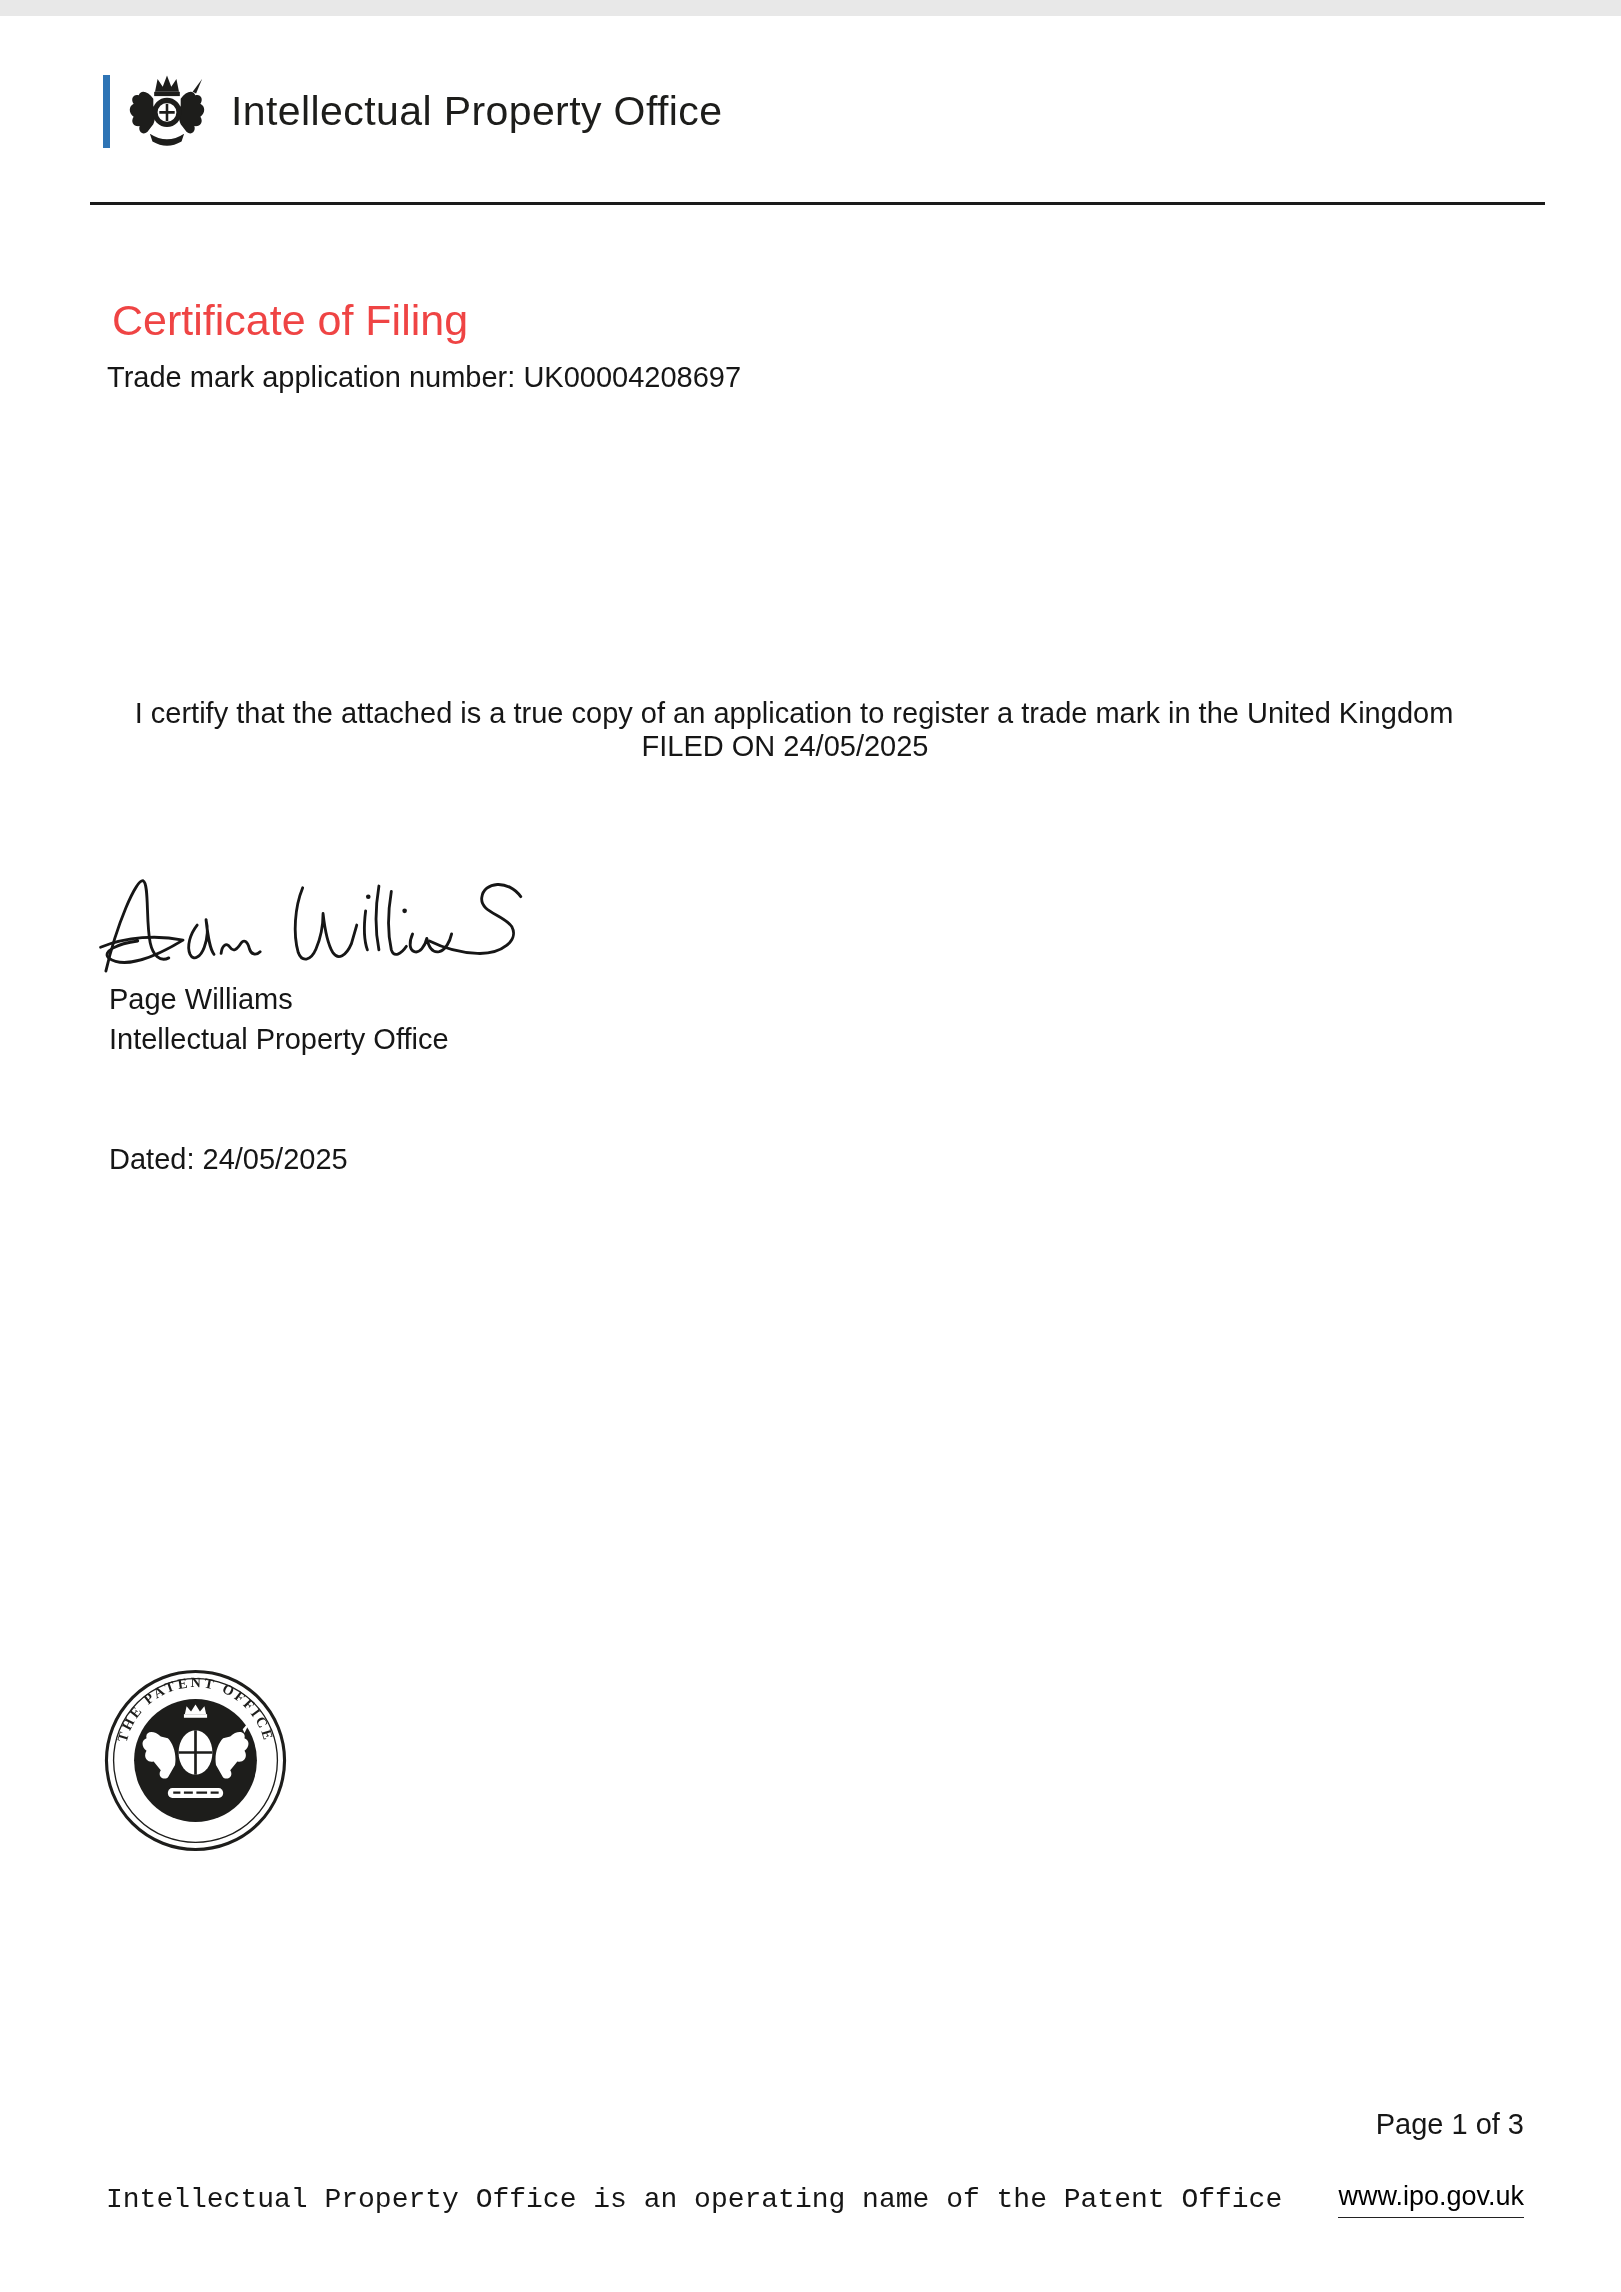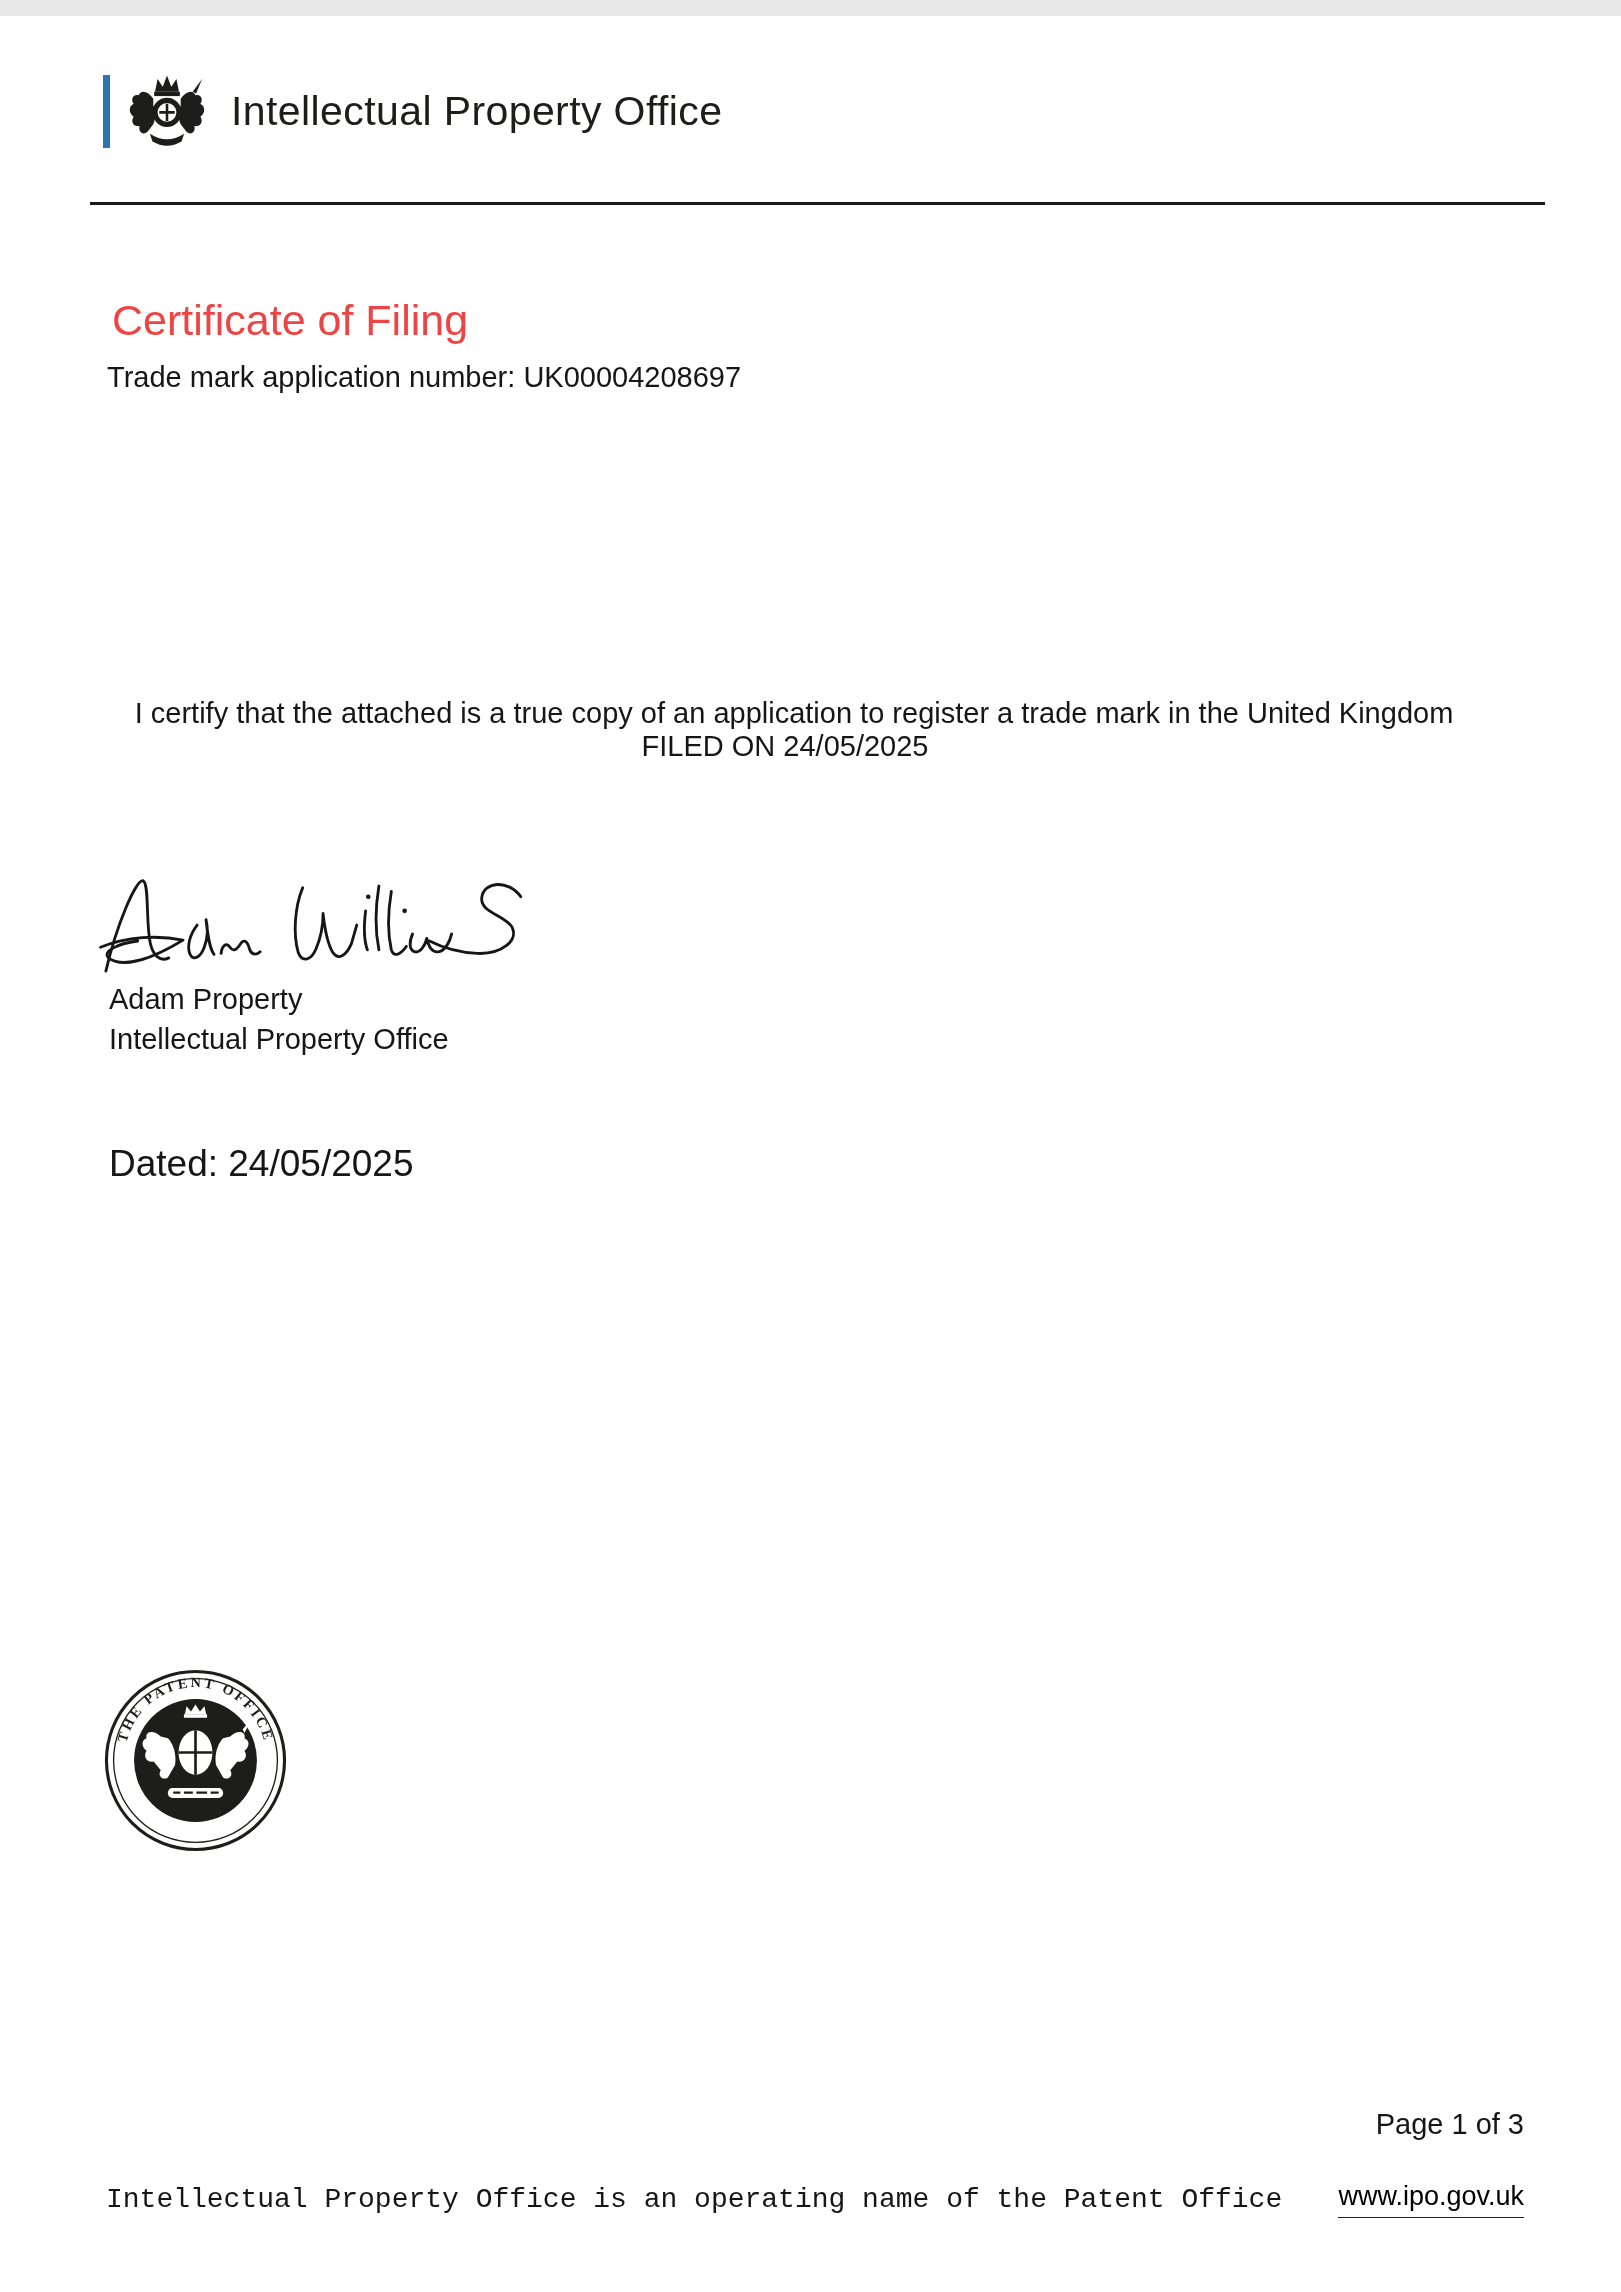--- a/index.html
+++ b/index.html
@@ -19,21 +19,21 @@
   .org-name{font-size:41px;letter-spacing:0.4px;color:#1d1d1b;margin-left:21.5px;white-space:nowrap;}
   .header-divider{position:absolute;left:90px;top:186px;width:1455px;height:2.7px;background:#1a1a1a;}
   
   .doc-title{position:absolute;left:112px;top:280px;font-size:43px;font-weight:normal;margin:0;color:#ef4444;white-space:nowrap;}
   .app-number{position:absolute;left:107px;top:345px;font-size:29px;margin:0;white-space:nowrap;}
   .certify{position:absolute;left:92px;top:681px;width:1386px;font-size:29px;line-height:33px;text-indent:18px;margin:0;text-align:center;}
   
   .signature-svg{position:absolute;left:97px;top:853px;width:461px;height:113px;}
   .signatory{position:absolute;left:109px;top:963px;font-size:29px;line-height:40px;margin:0;}
   .signatory div{white-space:nowrap;}
-  .dated{position:absolute;left:109px;top:1127px;font-size:37px;margin:0;white-space:nowrap;}
+  .dated{position:absolute;left:109px;top:1127px;font-size:29px;margin:0;white-space:nowrap;}
   
   .seal-svg{position:absolute;left:102px;top:1651px;width:187px;height:187px;}
   
   .page-indicator{position:absolute;right:97px;top:2092px;font-size:29px;white-space:nowrap;}
   .operating-note{position:absolute;left:106px;top:2168px;font-size:28px;white-space:nowrap;font-family:Liberation Mono, monospace;}
   .site-link{position:absolute;right:97px;top:2165px;font-size:27px;color:#000000;text-decoration:none;border-bottom:1.8px solid #222;padding-bottom:5px;white-space:nowrap;cursor:pointer;}
 </style>
 </head>
 <body>
 
@@ -78,21 +78,21 @@
       <path d="M356,72 C352,81 352,90 358,92 C364,94 370,86 372,77 C374,86 378,94 386,92 C393,90 398,81 400,72"></path>
       <path d="M478,30 C464,10 436,13 434,31 C432,48 459,50 468,64 C476,79 457,95 429,94 C407,93 389,87 375,80"></path>
     </g>
     <g fill="#161616">
       <circle cx="306" cy="30" r="2.6"></circle>
       <circle cx="347" cy="46" r="2.6"></circle>
     </g>
   </svg>
 
   <div class="signatory">
-    <div>Adam Property</div>
+    <div>Page Williams</div>
     <div>Intellectual Property Office</div>
   </div>
 
   <p class="dated">Dated: 24/05/2025</p>
 
   <svg class="seal-svg" viewBox="0 0 210 210" aria-hidden="true">
     <circle cx="105" cy="105" r="100" fill="#ffffff" stroke="#1d1d1b" stroke-width="3.5"></circle>
     <circle cx="105" cy="105" r="92" fill="none" stroke="#1d1d1b" stroke-width="1.5"></circle>
     <defs>
       <path id="sealArc" d="M29,80 A79,79 0 0 1 181,80" fill="none"></path>

